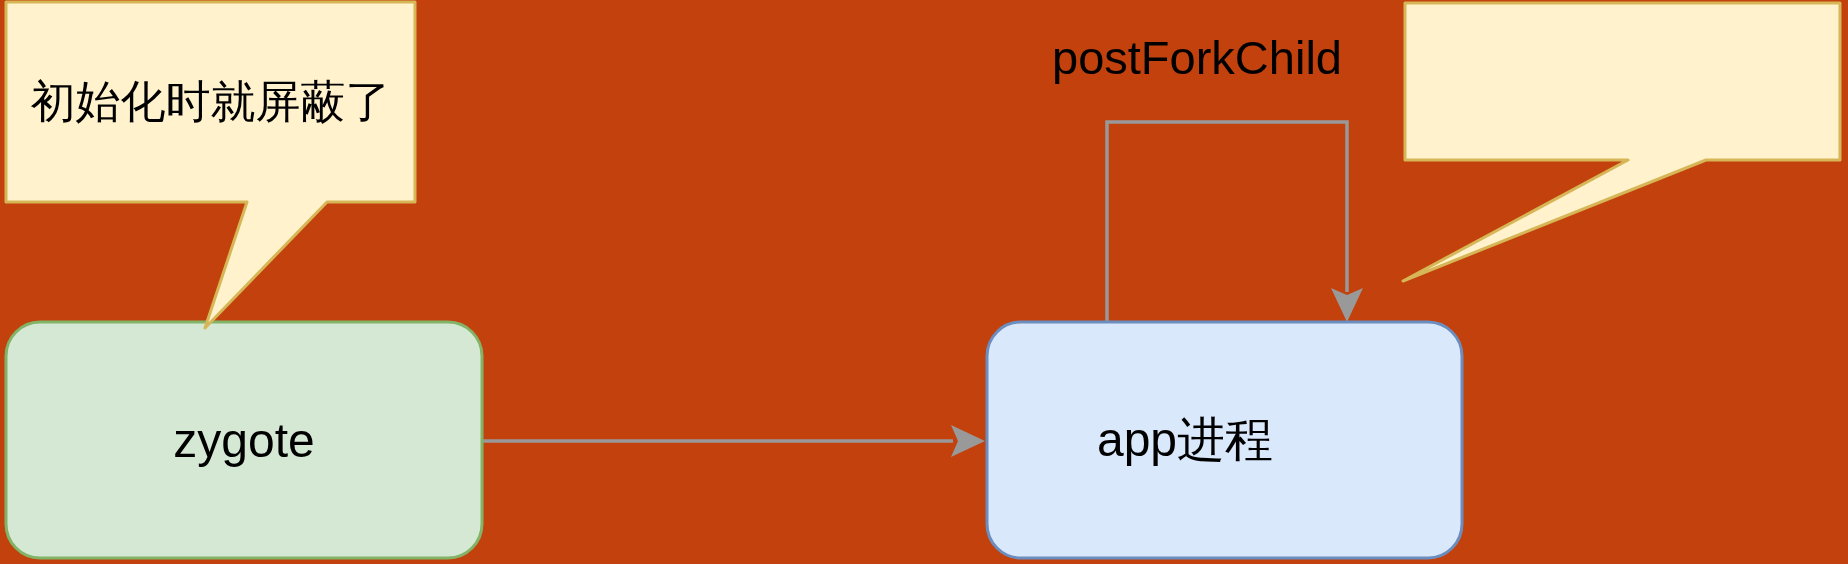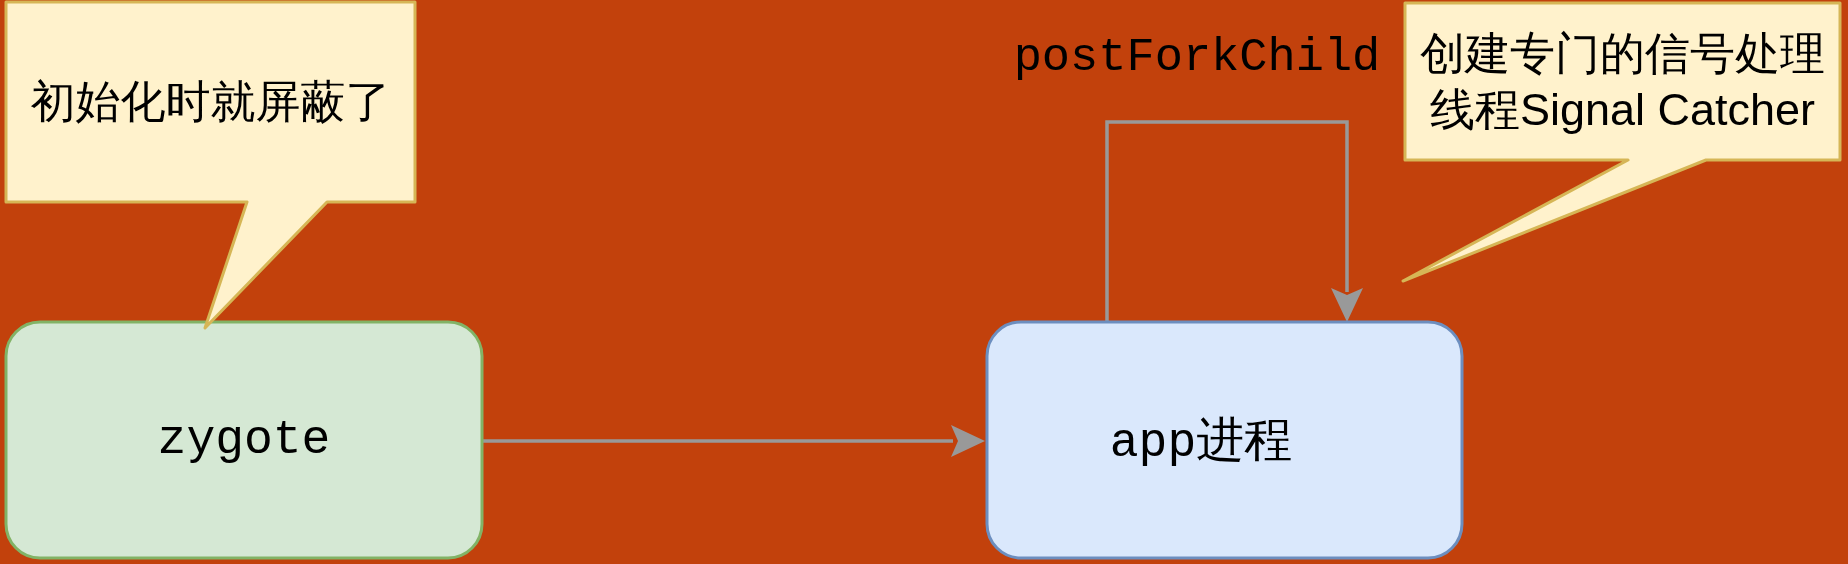--- a/index.html
+++ b/index.html
@@ -46,21 +46,20 @@
     fill: #999999;
     stroke: none;
   }
   .label {
     position: absolute;
     display: flex;
     align-items: center;
     justify-content: center;
     text-align: right;
     white-space: nowrap;
-    font-family: Liberation Mono, monospace;
   }
   .node-label {
     font-size: 48px;
   }
   .edge-label {
     font-size: 47px;
   }
   .callout-text {
     position: absolute;
     display: flex;
@@ -91,25 +90,21 @@
 
     <path class="callout-shape" d="M 6,2 L 415,2 L 415,202 L 327,202 L 205,328 L 247,202 L 6,202 Z"></path>
 
     <path class="callout-shape" d="M 1405,3 L 1840,3 L 1840,160 L 1706,160 L 1403,281 L 1628,160 L 1405,160 Z"></path>
   </svg>
 
   <div class="callout-text" style="left:6px; top:2px; width:409px; height:200px;">
     <div>初始化时就屏蔽了</div>
   </div>
 
-  <div class="callout-text" style="left:1405px; top:3px; width:435px; height:157px;">
-    <div>创建专门的信号处理</div>
-    <div>线程Signal Catcher</div>
-  </div>
 
   <div class="label node-label" style="left:6px; top:322px; width:476px; height:236px;">zygote</div>
 
-  <div class="label node-label" style="left:987px; top:322px; width:396px; height:236px;margin-left:16px;">app进程</div>
+  <div class="label node-label" style="left:987px; top:322px; width:396px; height:236px;">app进程</div>
 
 
   <div class="label edge-label" style="left:997px; top:31px; width:400px; height:52px;">postForkChild</div>
 
 </div>
 
 </body></html>

